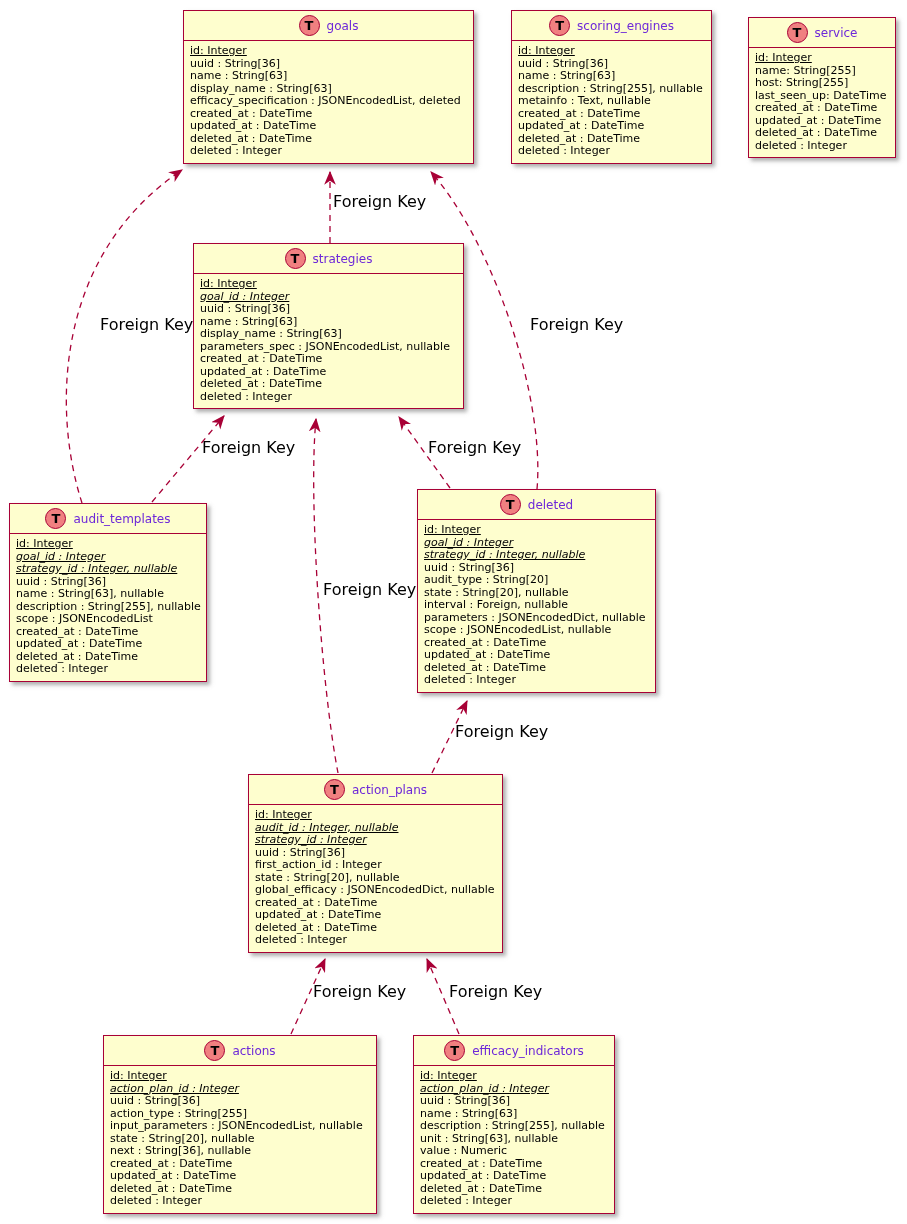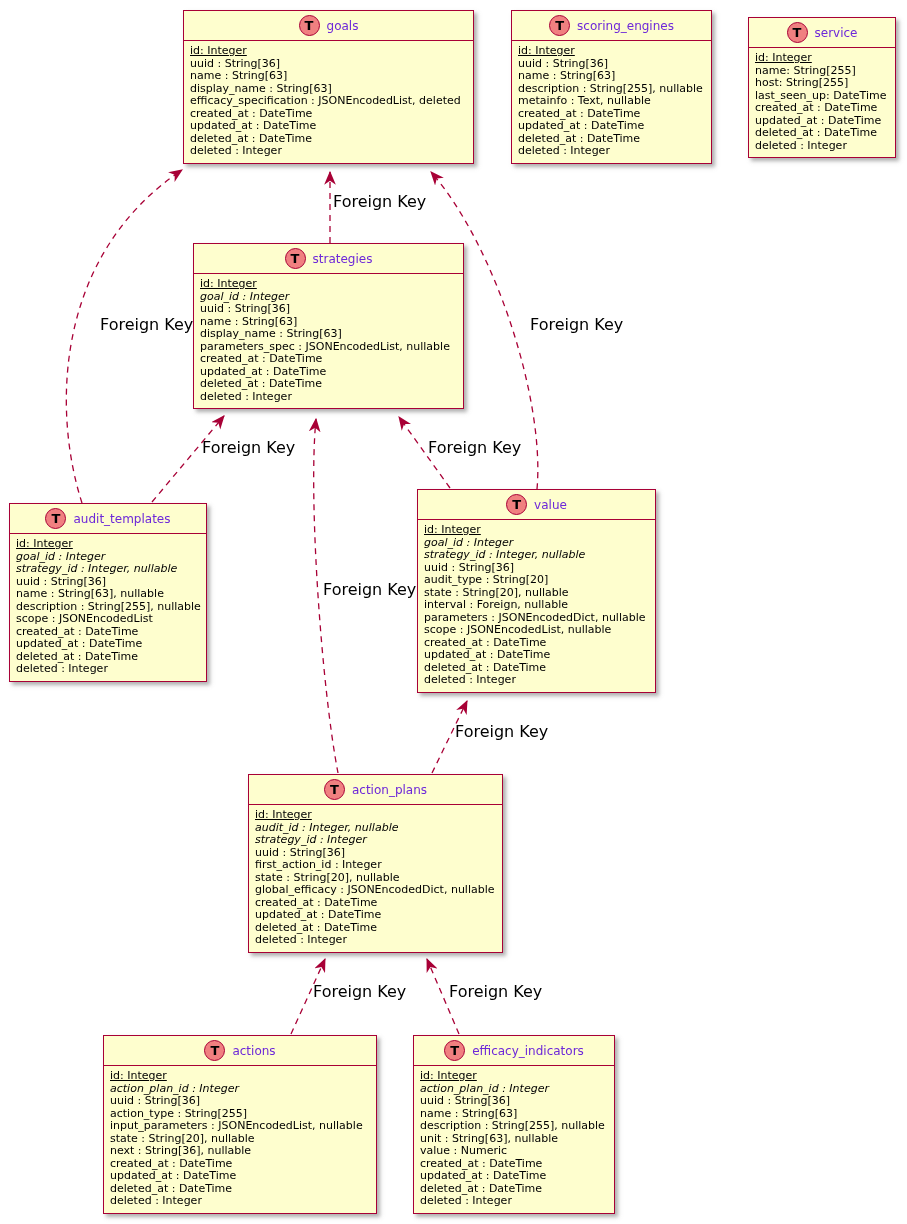--- a/index.html
+++ b/index.html
@@ -19,21 +19,21 @@
   }
   .t-circle{
     width:21px;height:21px;border-radius:50%;background:#F08080;
     border:1px solid #A80036;display:flex;align-items:center;justify-content:center;
     font-weight:bold;font-size:13px;color:#000;flex:0 0 auto;box-sizing:border-box;
   }
   .t-title{font-size:12px;color:#6d28d9;white-space:nowrap;}
   .t-body{padding:4px 6px 5px 6px;}
   .row{font-size:11px;line-height:12.5px;color:#000;white-space:nowrap;}
   .row.pk{text-decoration:underline;}
-  .row.fk{font-style:italic;}
+  .row.fk{text-decoration:underline;font-style:italic;}
   .edge-label{position:absolute;font-size:16px;line-height:14px;color:#000;white-space:nowrap;}
 </style>
 </head>
 <body>
 
 <div id="canvas">
 
   <svg class="edges" viewBox="0 0 907 1224" xmlns="http://www.w3.org/2000/svg">
     <defs>
       <marker id="arrow" viewBox="0 0 12 10" refX="11" refY="5" markerWidth="14" markerHeight="12" markerUnits="userSpaceOnUse" orient="auto-start-reverse">
@@ -139,21 +139,21 @@
         <div class="row">created_at : DateTime</div>
         <div class="row">updated_at : DateTime</div>
         <div class="row">deleted_at : DateTime</div>
         <div class="row">deleted : Integer</div>
       </div>
   </div>
 
   <div class="table" style="left:417px;top:489px;width:239px;">
     <div class="t-header">
       <span class="t-circle">T</span>
-      <span class="t-title">value</span>
+      <span class="t-title">deleted</span>
     </div>
     <div class="t-body">
         <div class="row pk">id: Integer</div>
         <div class="row fk">goal_id : Integer</div>
         <div class="row fk">strategy_id : Integer, nullable</div>
         <div class="row">uuid : String[36]</div>
         <div class="row">audit_type : String[20]</div>
         <div class="row">state : String[20], nullable</div>
         <div class="row">interval : Foreign, nullable</div>
         <div class="row">parameters : JSONEncodedDict, nullable</div>

